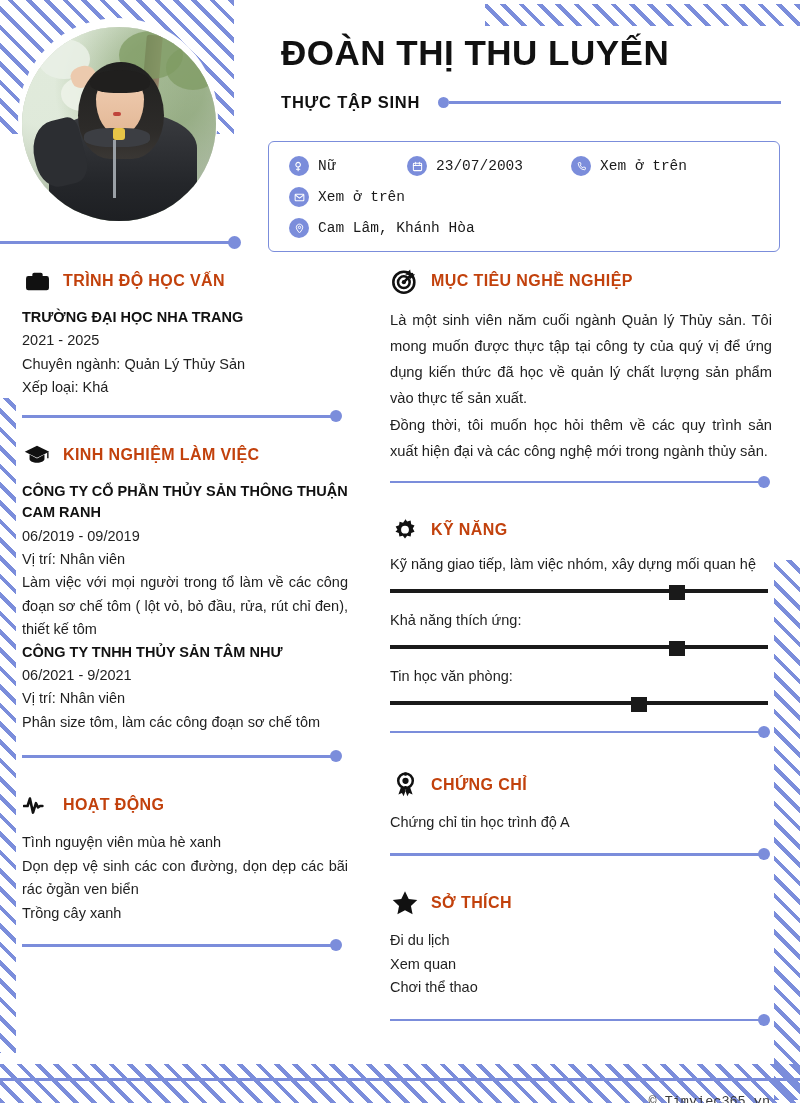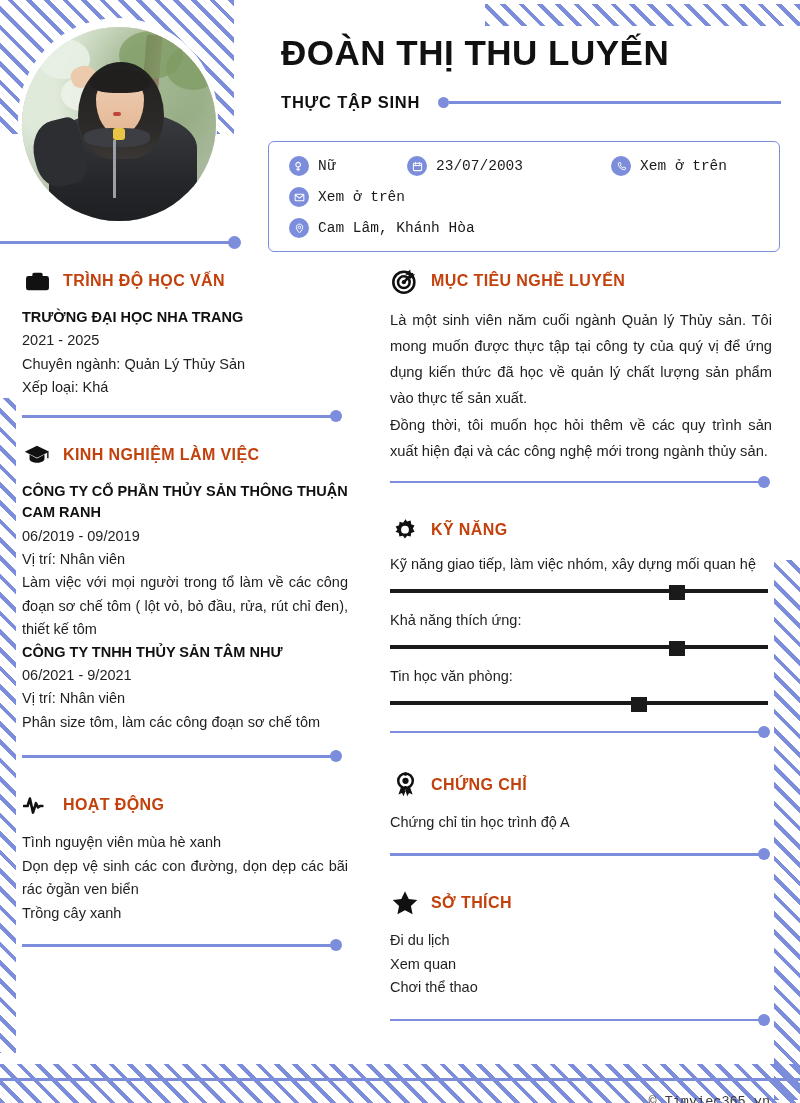--- a/index.html
+++ b/index.html
@@ -137,21 +137,21 @@
   
   .contact-card {
     position:absolute; left:268px; top:141px; width:512px; height:111px;
     border:1.6px solid #7b8ddb; border-radius:6px;
     padding:14px 8px 0 20px;
     font-family:Liberation Mono, monospace;
   }
   .contact-row { display:flex; align-items:center; margin-bottom:11px; }
   .c-item { display:flex; align-items:center; }
   .c-item.gender { width:118px; }
-  .c-item.dob { width:204px; }
+  .c-item.dob { width:164px; }
   .c-ico {
     width:20px; height:20px; border-radius:50%;
     background:#7b8ddb; color:#fff;
     display:flex; align-items:center; justify-content:center;
     font-size:11px; line-height:1; flex:0 0 auto;
   }
   .c-ico svg { display:block; }
   .c-txt { font-size:14.5px; color:#1a1a1a; margin-left:9px; white-space:nowrap; }
 
   
@@ -376,21 +376,21 @@
       <div class="sec-head">
         <span class="sec-ico">
           <svg width="28" height="28" viewBox="0 0 24 24">
               <circle cx="11" cy="13" r="9" fill="none" stroke="#111" stroke-width="2.2"></circle>
               <circle cx="11" cy="13" r="5" fill="none" stroke="#111" stroke-width="2.2"></circle>
               <circle cx="11" cy="13" r="1.8"></circle>
               <path d="M11 13l7-7" stroke="#111" stroke-width="2.2" fill="none" stroke-linecap="round"></path>
               <path d="M16.4 2.2l.6 3.6 3.6.6-4.2 4.2-.6-3.6-3.6-.6 4.2-4.2z"></path>
             </svg>
         </span>
-        <span class="sec-title">MỤC TIÊU NGHỀ LUYẾN</span>
+        <span class="sec-title">MỤC TIÊU NGHỀ NGHIỆP</span>
       </div>
       <div class="para">Là một sinh viên năm cuối ngành Quản lý Thủy sản. Tôi mong muốn được thực tập tại công ty của quý vị để ứng dụng kiến thức đã học về quản lý chất lượng sản phẩm vào thực tế sản xuất.</div>
       <div class="para">Đồng thời, tôi muốn học hỏi thêm về các quy trình sản xuất hiện đại và các công nghệ mới trong ngành thủy sản.</div>
       <div class="rule-wrap" style="margin-top:10px">
         <div class="rule"></div>
         <div class="rule-dot"></div>
       </div>
     </div>
 
     <div class="sec" style="margin-top:23px">

